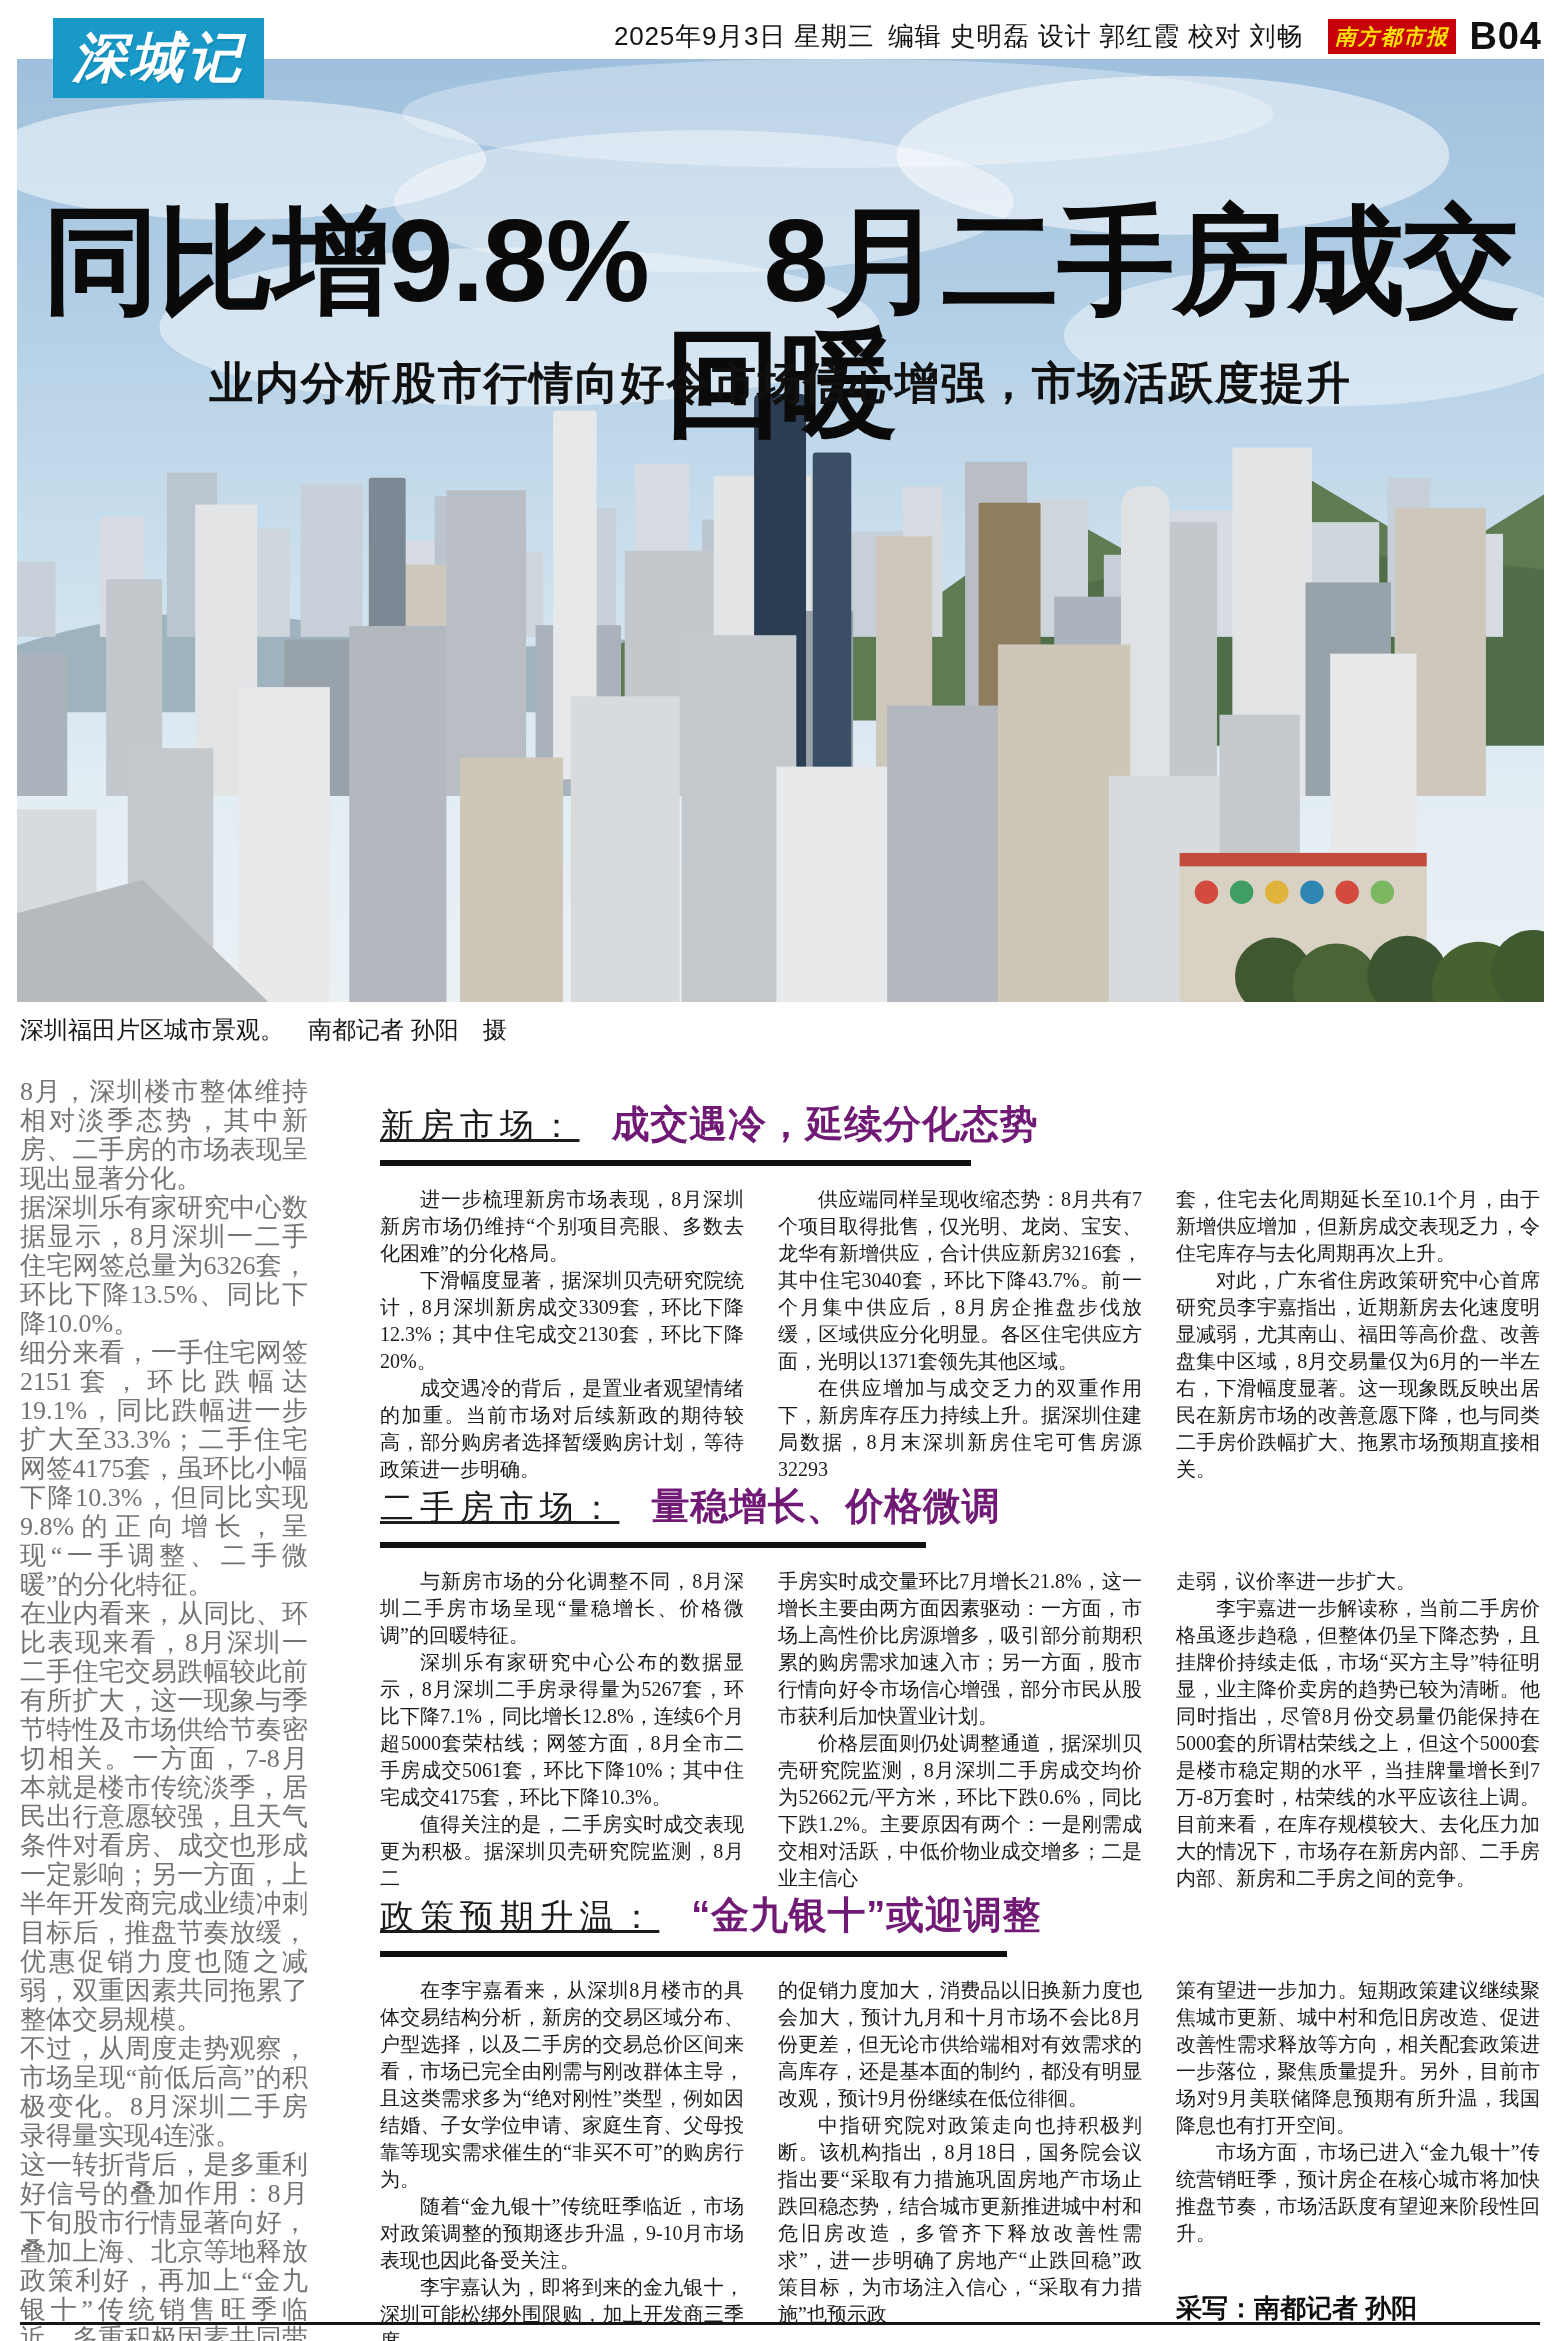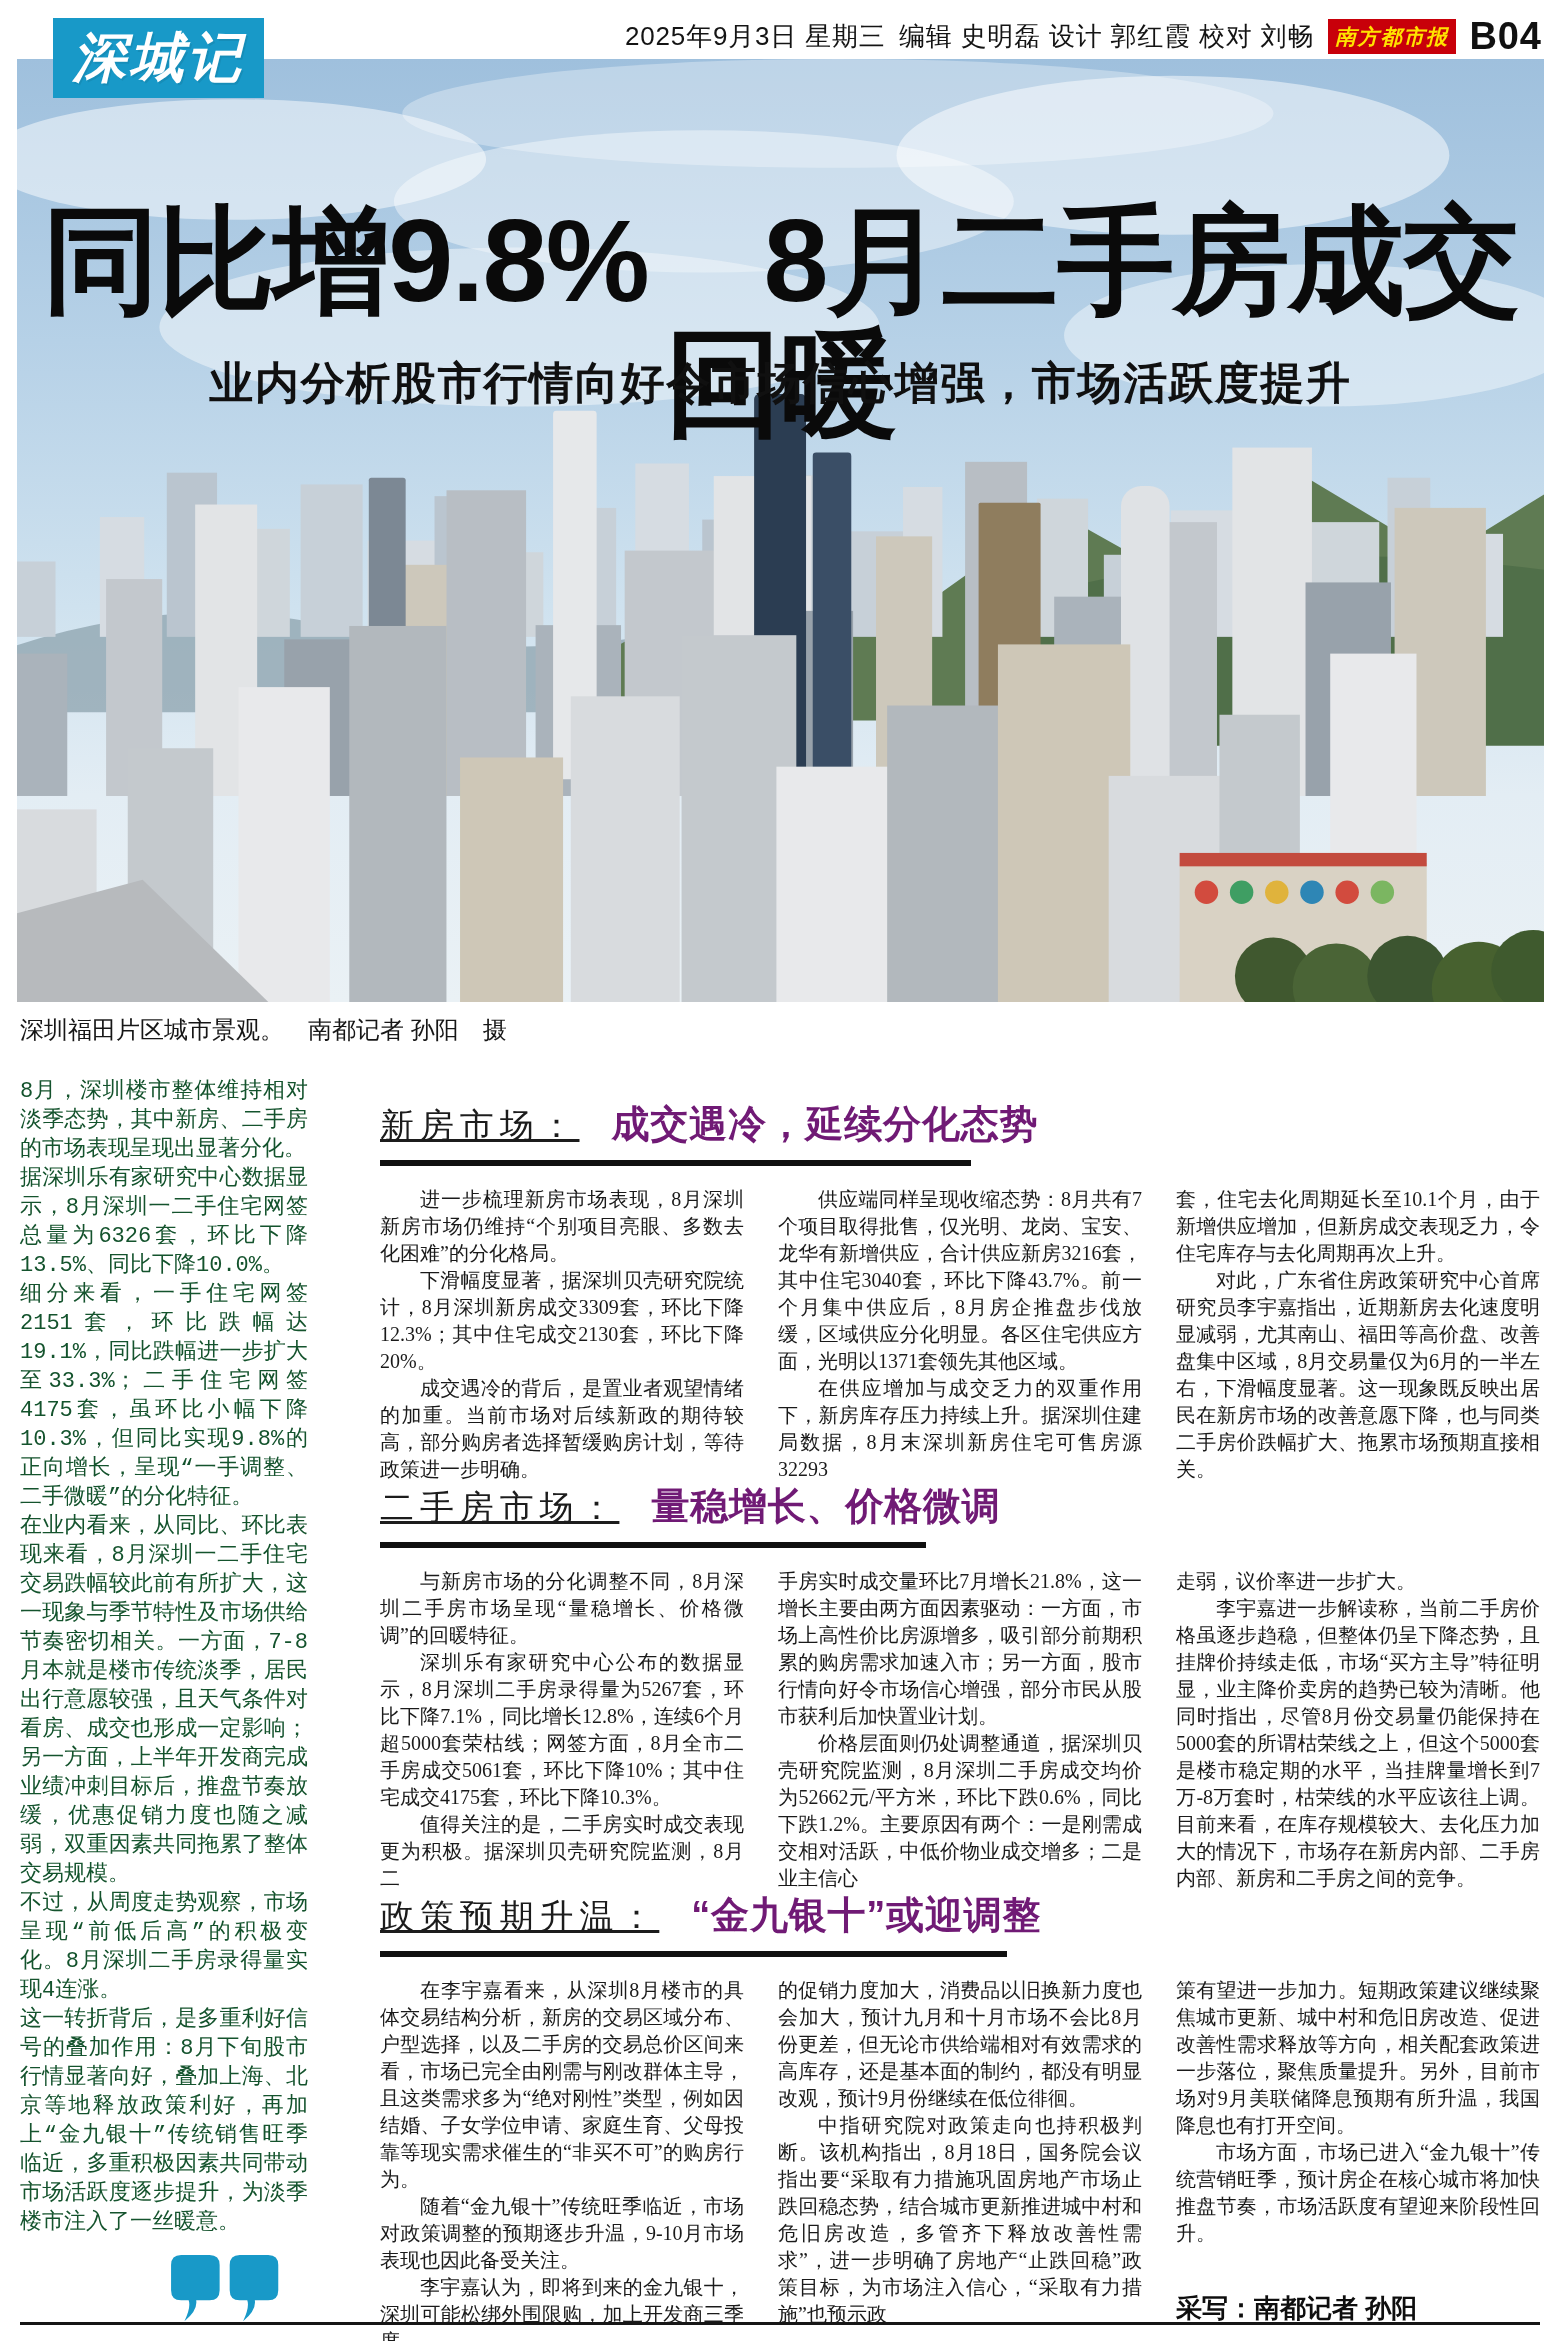--- a/index.html
+++ b/index.html
@@ -9,38 +9,38 @@
   
   .masthead{position:absolute;top:0;left:0;width:100%;height:57px;background:#fff;z-index:30;}
   .mh-rule{position:absolute;top:54px;left:0;width:100%;height:2.5px;background:#1a1a1a;}
   .logo{position:absolute;left:53px;top:18.4px;width:211px;height:80px;background:var(--accent,#1899c8);
         z-index:40;display:flex;align-items:center;justify-content:center;
         color:#fff;font-size:54px;font-weight:900;font-style:italic;letter-spacing:3.4px;
         text-shadow:1.7px 1.7px 0 rgba(0,0,0,.08);}
   .mh-right{position:absolute;right:18.4px;top:15px;display:flex;align-items:center;gap:13.4px;z-index:35;}
   .mh-date,.mh-staff{font-size:26px;color:#141414;letter-spacing:0.8px;}
   .paper-badge{background:var(--mast-red,#c8000a);color:var(--mast-yellow,#ffe300);
-        font-weight:900;font-size:21px;padding:3.4px 7.5px;letter-spacing:1.7px;font-style:italic;}
+        font-weight:900;font-size:21px;padding:3.4px 7.5px;letter-spacing:1.7px;font-style:italic;margin-left:11px;}
   .pageno{font-size:38px;font-weight:900;letter-spacing:0.8px;}
 
   
   .hero{position:absolute;left:17px;top:59px;width:1527px;height:943px;overflow:hidden;
         background:linear-gradient(180deg,#9fc0dd 0%,#b6d1e7 30%,#cfe2ef 58%,#e3edf4 78%,#eaf1f5 100%);}
   .hero svg{position:absolute;left:0;top:0;width:100%;height:100%;}
   .headline{position:absolute;left:0;top:141px;width:100%;margin:0;text-align:center;
         font-size:117px;line-height:1.05;font-weight:900;color:#0a0a0a;letter-spacing:-1.7px;z-index:5;}
   .subheadline{position:absolute;left:0;top:295px;width:100%;margin:0;text-align:center;
         font-size:44px;font-weight:700;color:#101010;letter-spacing:1.7px;z-index:5;}
 
   .caption{position:absolute;left:20px;top:1014px;margin:0;font-size:24px;font-weight:400;color:#161616;}
 
   
   .intro{position:absolute;left:20px;top:1077px;width:288px;}
-  .intro-p{margin:0;font-size:22px;line-height:29px;text-align:justify;color:#14532d;
-        font-family:Liberation Mono, monospace;}
+  .intro-p{margin:0;font-size:26px;line-height:29px;text-align:justify;color:#737373;
+        font-family:Liberation Serif, serif;}
   .quote-wrap{display:block;margin:18.4px 28.5px 0 auto;width:109px;}
 
   
   .sec{position:absolute;left:380px;width:1161px;}
   #sec1{top:1099px;} #sec2{top:1481px;} #sec3{top:1890px;}
   .sec-head{margin:0;display:flex;align-items:baseline;white-space:nowrap;}
   .kicker{font-size:34px;font-weight:400;letter-spacing:5.9px;color:#1c1c1c;
         font-family:"Liberation Serif", serif;text-decoration:underline;}
   .sec-title{font-size:38px;font-weight:900;letter-spacing:0.8px;color:#701a75;margin-left:32px;}
   .sec-rule{height:5.9px;background:#101010;margin-top:10px;}

